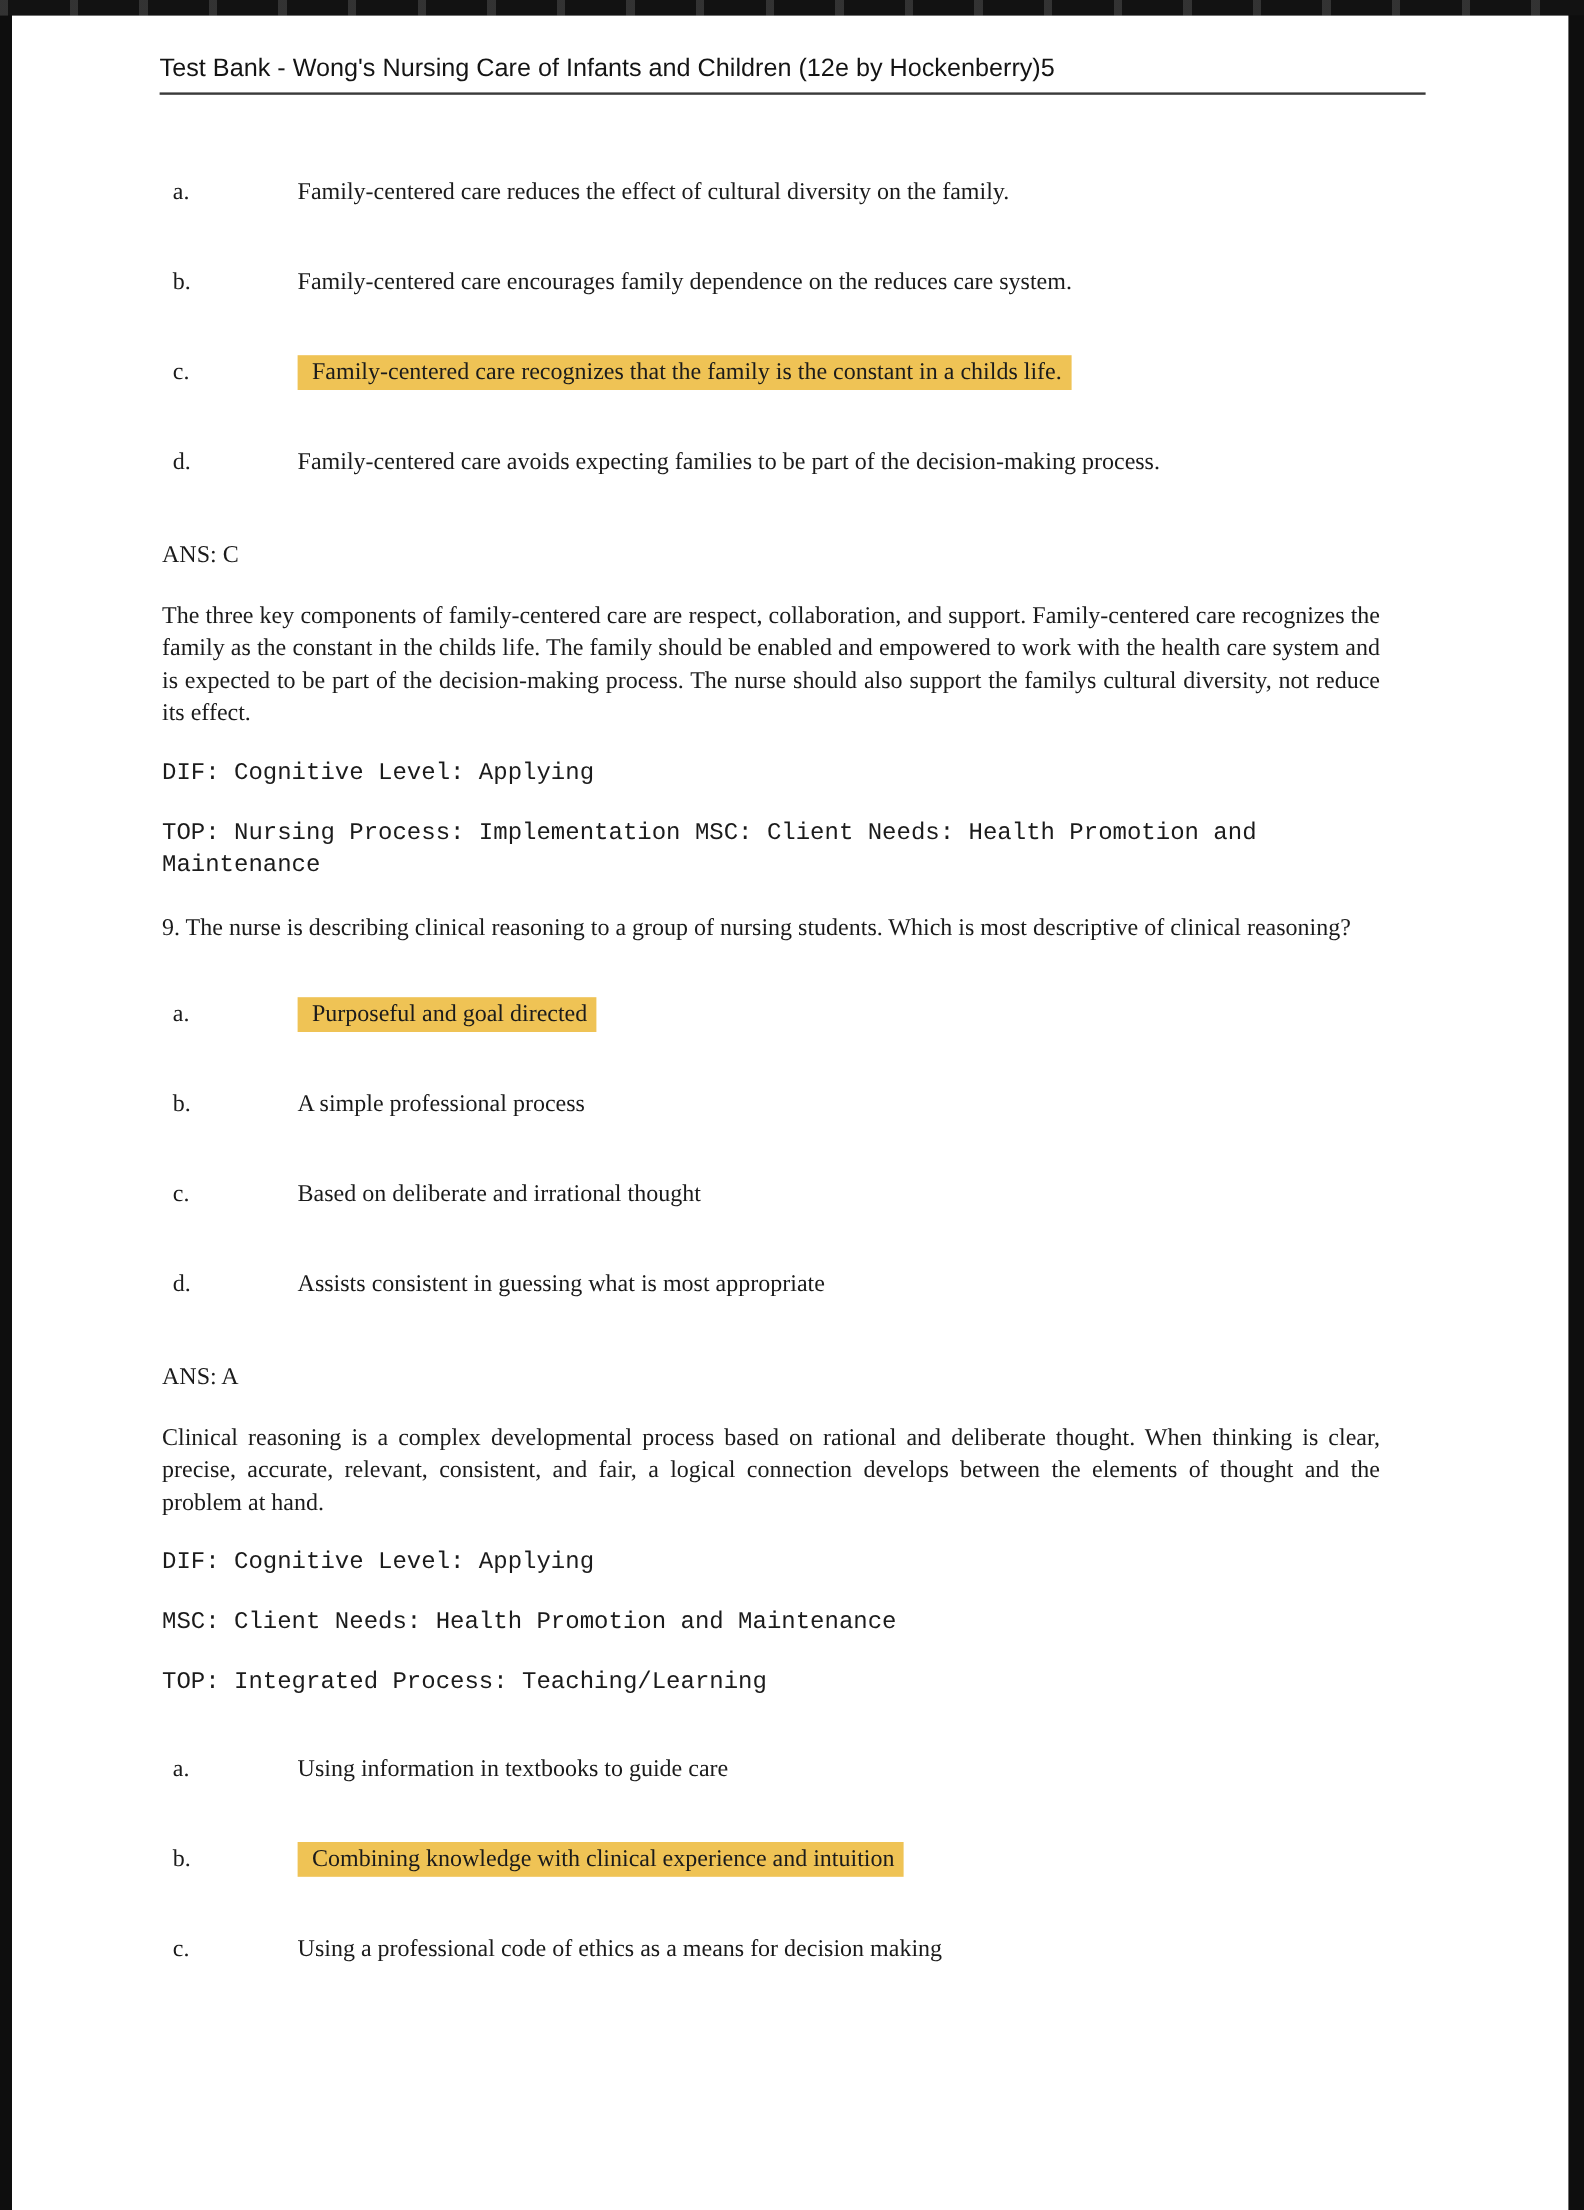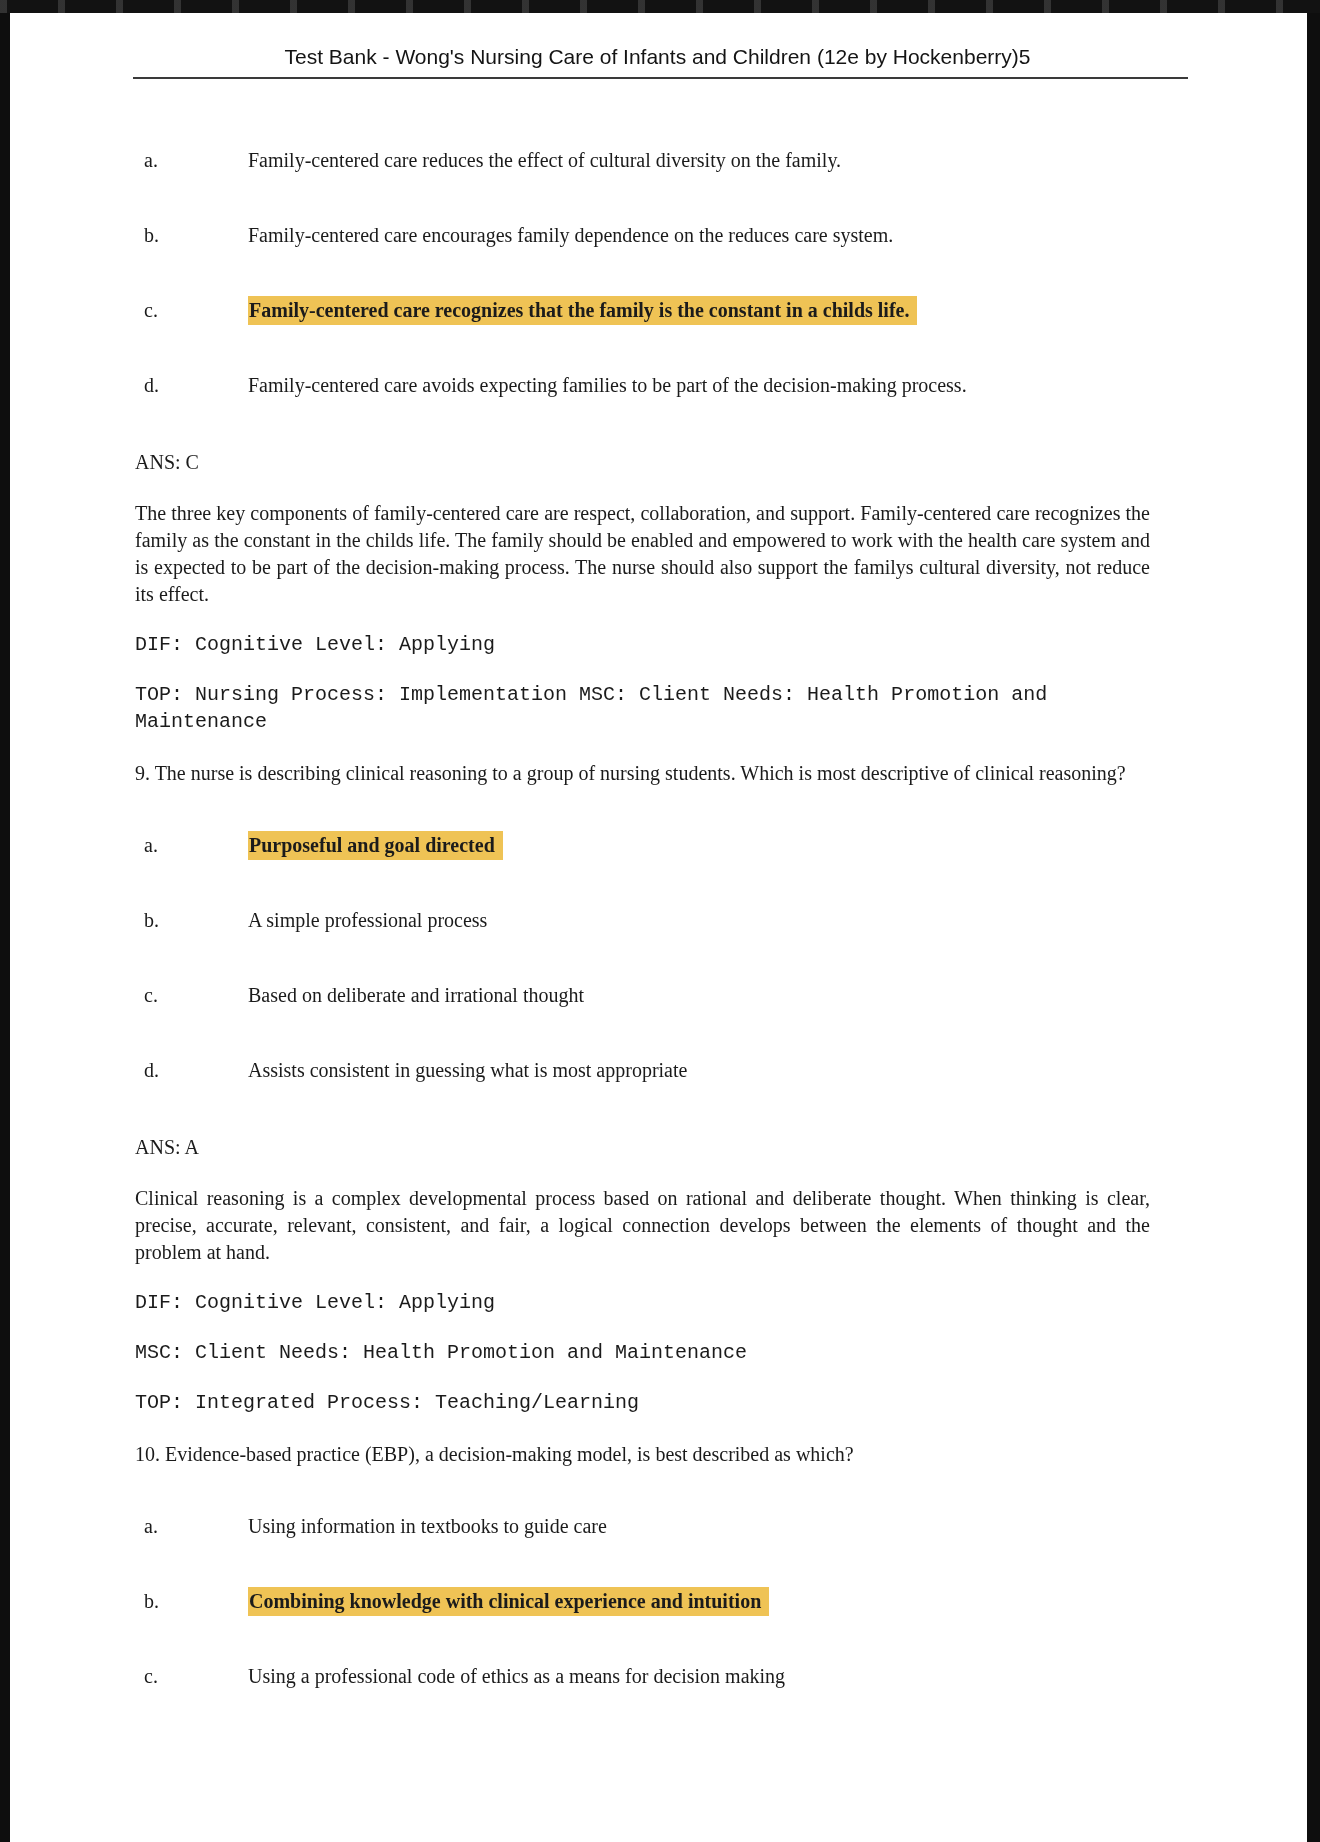--- a/index.html
+++ b/index.html
@@ -21,21 +21,21 @@
   .page {
     position:absolute; left:10px; top:13px; width:1297px; height:1829px;
     background:#ffffff;
     color:#1c1c1c;
   }
 
   
   .hdr {
     margin:31px 0 0 123px;
     width:1055px;
-    display:flex; justify-content:center; align-items:flex-end;
+    display:flex; justify-content:flex-start; align-items:flex-end;
     padding-bottom:7px;
     border-bottom:2px solid #3a3a3a;
     font-family:"Liberation Sans","DejaVu Sans",sans-serif;
     font-size:21px; line-height:26px; color:#141414;
   }
   .hdr .pgnum { padding-right:6px; }
 
   
   .doc {
     margin-left:125px;
@@ -49,23 +49,22 @@
   .stem   { text-align:justify; margin:25px 0 0 0; }
 
   .optrow { display:flex; margin:48px 0 0 0; }
   .optrow.first { margin-top:68px; }
   .optrow.afterstem { margin-top:45px; }
   .optrow .letter { width:113px; flex:0 0 113px; padding-left:9px; box-sizing:border-box; }
   .optrow .otext  { flex:1; }
 
   .hl {
     background:var(--hl,#EFC355);
-    padding:3px 8px 4px 1px;
+    padding:3px 8px 4px 12px;
     box-decoration-break:clone;
-    font-weight:bold;
   }
 </style>
 </head>
 <body>
 
 <div class="stage">
   <div class="top-edge"></div>
 
   <div class="page">
 
@@ -116,21 +115,20 @@
         <span class="letter">d.</span>
         <span class="otext">Assists consistent in guessing what is most appropriate</span>
       </div>
 
       <div class="ansln">ANS: A</div>
       <div class="para">Clinical reasoning is a complex developmental process based on rational and deliberate thought. When thinking is clear, precise, accurate, relevant, consistent, and fair, a logical connection develops between the elements of thought and the problem at hand.</div>
       <div class="metaln">DIF: Cognitive Level: Applying</div>
       <div class="metaln">MSC: Client Needs: Health Promotion and Maintenance</div>
       <div class="metaln">TOP: Integrated Process: Teaching/Learning</div>
 
-      <div class="stem">10. Evidence-based practice (EBP), a decision-making model, is best described as which?</div>
 
       <div class="optrow afterstem">
         <span class="letter">a.</span>
         <span class="otext">Using information in textbooks to guide care</span>
       </div>
       <div class="optrow">
         <span class="letter">b.</span>
         <span class="otext"><span class="hl">Combining knowledge with clinical experience and intuition</span></span>
       </div>
       <div class="optrow">

